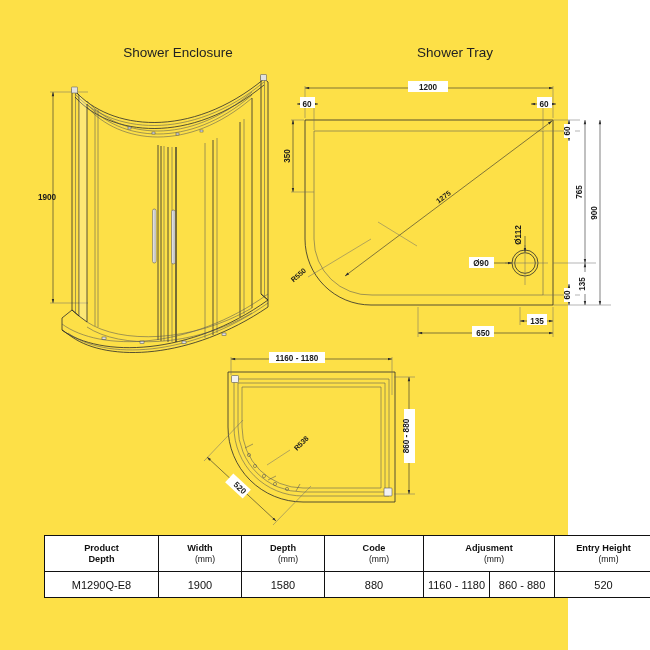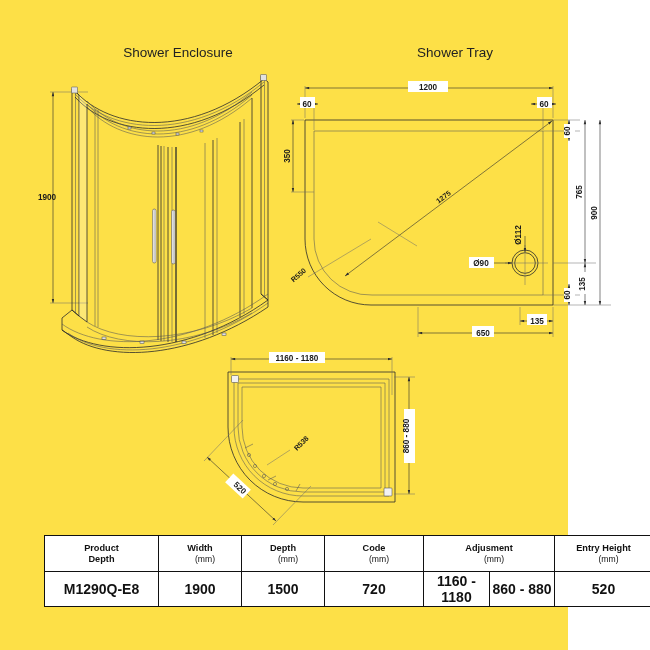--- a/index.html
+++ b/index.html
@@ -102,22 +102,22 @@
     color: #111111;
   }
   table.spec tr.head td {
     font-size: 9.2px;
     font-weight: bold;
     line-height: 1.18;
     height: 31px;
     padding: 2px 1px;
   }
   table.spec tr.body td {
-    font-size: 14px;
-    font-weight: bold;
+    font-size: 11px;
+    font-weight: normal;
     height: 23px;
     padding: 1px;
   }
   .hdr-unit {
     font-weight: normal;
     font-size: 8.6px;
     display: block;
     margin-left: 10px;
   }
   .hdr-l1 { display: block; }
@@ -458,22 +458,22 @@
           <span class="hdr-unit">(mm)</span>
         </td>
         <td>
           <span class="hdr-l1">Entry Height</span>
           <span class="hdr-unit">(mm)</span>
         </td>
       </tr>
       <tr class="body">
         <td>M1290Q-E8</td>
         <td>1900</td>
-        <td>1500</td>
-        <td>720</td>
+        <td>1580</td>
+        <td>880</td>
         <td>1160 - 1180</td>
         <td>860 - 880</td>
         <td>520</td>
       </tr>
     </tbody>
       </table>
   </div>
 
 </div>
 

